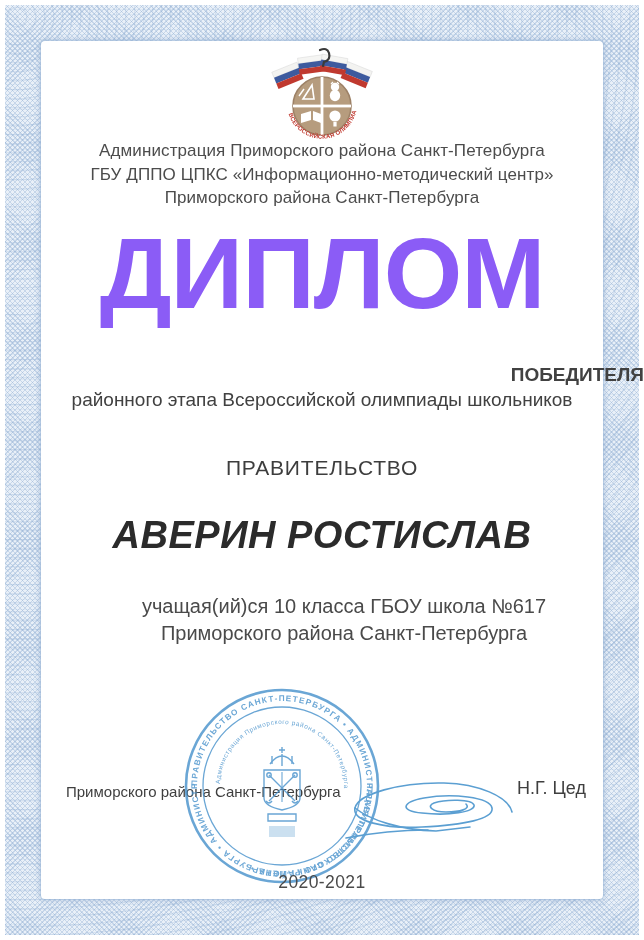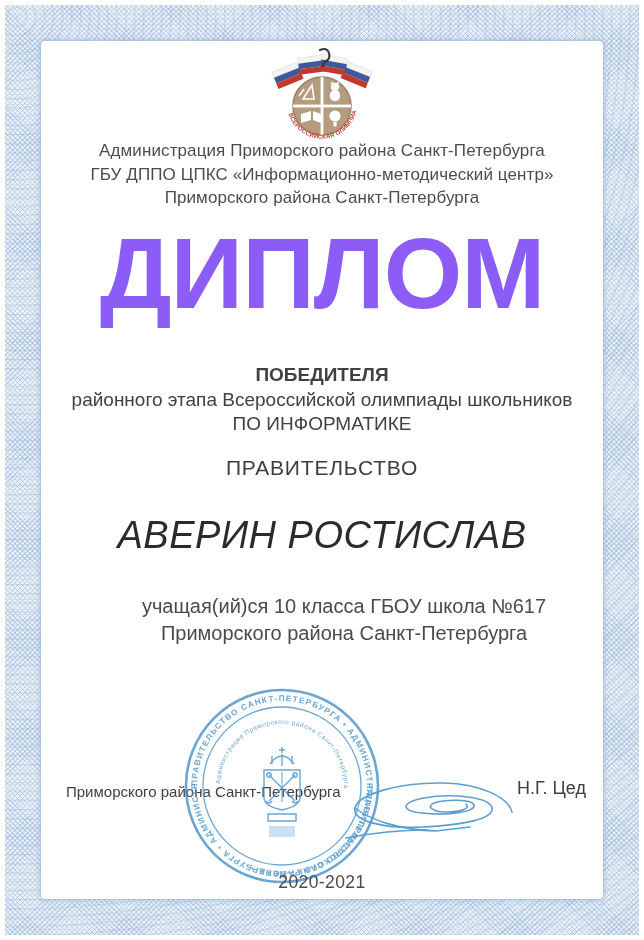--- a/index.html
+++ b/index.html
@@ -40,30 +40,30 @@
     font-size:101px;
     font-weight:700;
     letter-spacing:-1px;
     line-height:1.04;
   }
   .award-block{
     top:363px;
     color:#414141;
     font-size:19px;line-height:24.5px;
   }
-  .award-block .b{font-weight:700;}
+  .award-block .b{font-weight:700;text-align:right;}
   .awarded-label{
     top:456px;
     color:#3d3d3d;
     font-size:21px;font-weight:500;letter-spacing:0.8px;
   }
   .recipient{
     top:514px;
     color:#2b2b2b;
-    font-size:38px;font-weight:400;font-style:italic;
+    font-size:38px;font-weight:700;font-style:italic;
     letter-spacing:0.5px;
   }
   .student-block{
     top:593px;
     color:#4a4a4a;
     font-size:20px;line-height:27px;padding-left:44px;
   }
   .signer-title{
     position:absolute;left:66px;top:781px;
     color:#3f3f3f;font-size:15px;line-height:22px;text-align:left;
@@ -146,21 +146,20 @@
     <div>Администрация Приморского района Санкт-Петербурга</div>
     <div>ГБУ ДППО ЦПКС «Информационно-методический центр»</div>
     <div>Приморского района Санкт-Петербурга</div>
   </div>
 
   <div class="abs diploma-title">ДИПЛОМ</div>
 
   <div class="abs award-block">
     <div class="b">ПОБЕДИТЕЛЯ</div>
     <div>районного этапа Всероссийской олимпиады школьников</div>
-    <div>ПО ИНФОРМАТИКЕ</div>
   </div>
 
   <div class="abs awarded-label">ПРАВИТЕЛЬСТВО</div>
 
   <div class="abs recipient">АВЕРИН РОСТИСЛАВ</div>
 
   <div class="abs student-block">
     <div>учащая(ий)ся 10 класса ГБОУ школа №617</div>
     <div>Приморского района Санкт-Петербурга</div>
   </div>

